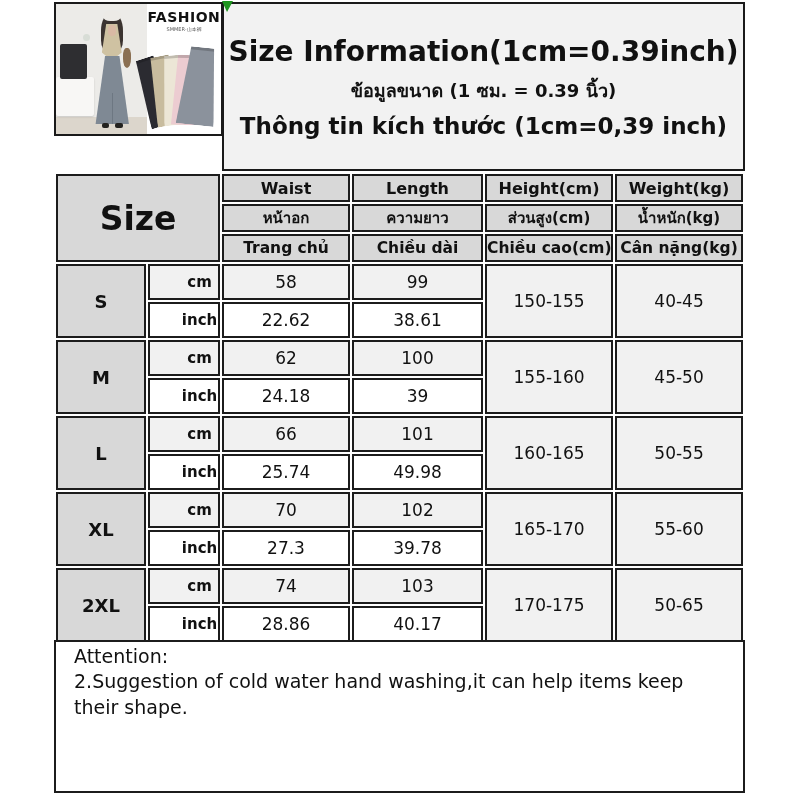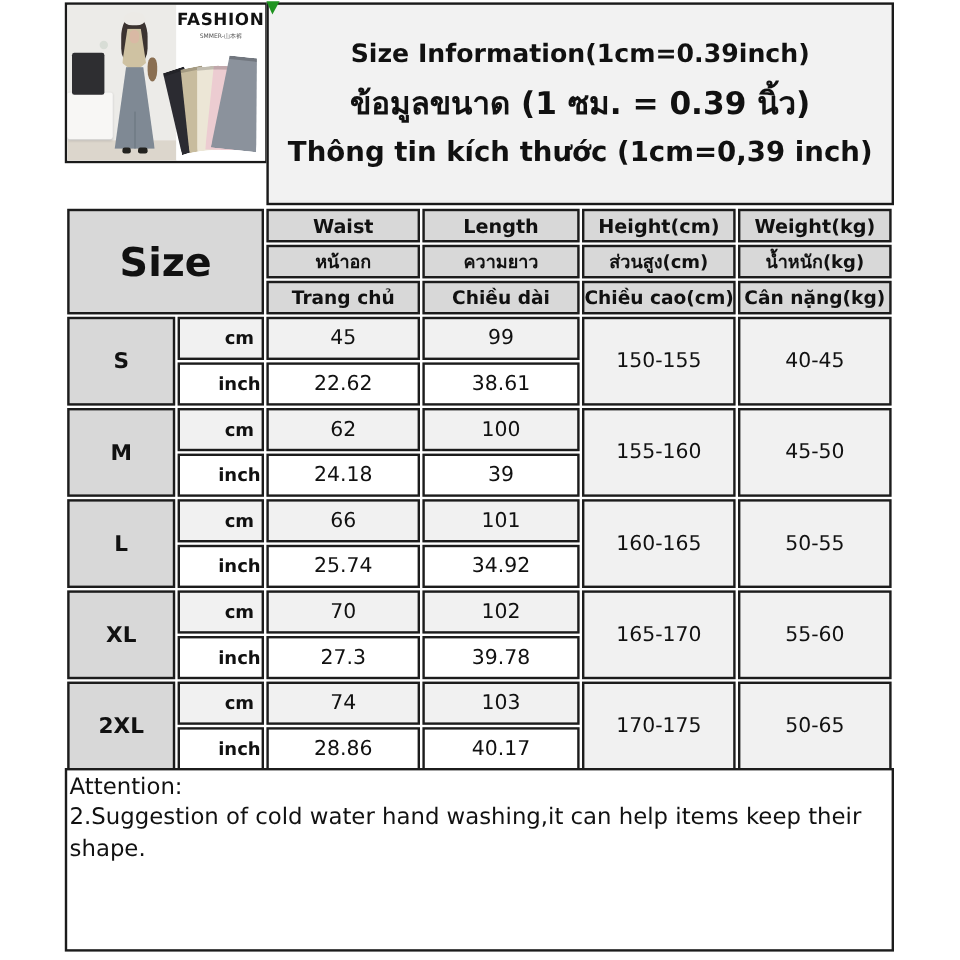--- a/index.html
+++ b/index.html
@@ -43,22 +43,22 @@
   .dot { width:5px; height:5px; border-radius:50%; border:1px solid rgba(0,0,0,.25); }
   .fine-print { margin-top:4px; }
   .fine-print span { display:block; height:2px; background:#a9a9a9; margin:2px auto; }
   .fine-print span:nth-child(1){ width:62px; }
   .fine-print span:nth-child(2){ width:46px; }
 
   
   .title-panel { position:absolute; left:222px; top:2px; width:523px; height:169px;
     background:#f2f2f2; border:2px solid #1a1a1a; display:flex; flex-direction:column;
     justify-content:center; align-items:center; gap:8px; text-align:center; }
-  .title-en { font-size:21px; font-weight:bold; }
-  .title-th { font-size:26px; font-weight:bold; }
+  .title-en { font-size:28px; font-weight:bold; }
+  .title-th { font-size:18px; font-weight:bold; }
   .title-vi { font-size:23px; font-weight:bold; }
   .corner-fold { position:absolute; left:222px; top:1px; width:0; height:0; z-index:3;
     border-top:11px solid #1f9420; border-right:6px solid transparent; border-left:5px solid transparent; }
 
   
   table.size-table { position:absolute; left:54px; top:172px; width:691px;
     border-collapse:separate; border-spacing:2px; table-layout:fixed; background:#fff; }
   .size-table td { border:2px solid #1c1c1c; text-align:center; vertical-align:middle;
     overflow:hidden; white-space:nowrap; padding:0; }
   tr.hrow { height:28px; }
@@ -69,21 +69,21 @@
   td.size-corner { font-size:33px; font-weight:bold;text-align:center; }
   td.hdr-en { font-size:16px; }
   td.hdr-th { font-size:15px; }
   td.hdr-vi { font-size:15.5px; }
   td.size-label { font-size:18px; }
   td.unit { font-size:15px; font-weight:bold;padding-left:31px; }
   td.val { font-size:17px; font-weight:normal; }
 
   
   .attention { position:absolute; left:54px; top:640px; width:691px; height:153px;
-    border:2px solid #1c1c1c; background:#fff; padding:2px 2px; font-size:19px; line-height:1.33; }
+    border:2px solid #1c1c1c; background:#fff; padding:2px 18px; font-size:19px; line-height:1.33; }
 </style>
 </head>
 <body>
 
 <div class="stage">
 
   <div class="product-card">
     <div class="photo">
       <div class="floor"></div>
       <div class="bed"></div>
@@ -158,21 +158,21 @@
       <tr class="hrow">
         <td class="g hdr-vi">Trang chủ</td>
         <td class="g hdr-vi">Chiều dài</td>
         <td class="g hdr-vi">Chiều cao(cm)</td>
         <td class="g hdr-vi">Cân nặng(kg)</td>
       </tr>
 
       <tr class="drow">
         <td class="g size-label" rowspan="2">S</td>
         <td class="lg unit">cm</td>
-        <td class="lg val">45</td>
+        <td class="lg val">58</td>
         <td class="lg val">99</td>
         <td class="lg val" rowspan="2">150-155</td>
         <td class="lg val" rowspan="2">40-45</td>
       </tr>
       <tr class="drow">
         <td class="w unit">inch</td>
         <td class="w val">22.62</td>
         <td class="w val">38.61</td>
       </tr>
 
@@ -194,21 +194,21 @@
         <td class="g size-label" rowspan="2">L</td>
         <td class="lg unit">cm</td>
         <td class="lg val">66</td>
         <td class="lg val">101</td>
         <td class="lg val" rowspan="2">160-165</td>
         <td class="lg val" rowspan="2">50-55</td>
       </tr>
       <tr class="drow">
         <td class="w unit">inch</td>
         <td class="w val">25.74</td>
-        <td class="w val">34.92</td>
+        <td class="w val">49.98</td>
       </tr>
 
       <tr class="drow">
         <td class="g size-label" rowspan="2">XL</td>
         <td class="lg unit">cm</td>
         <td class="lg val">70</td>
         <td class="lg val">102</td>
         <td class="lg val" rowspan="2">165-170</td>
         <td class="lg val" rowspan="2">55-60</td>
       </tr>

